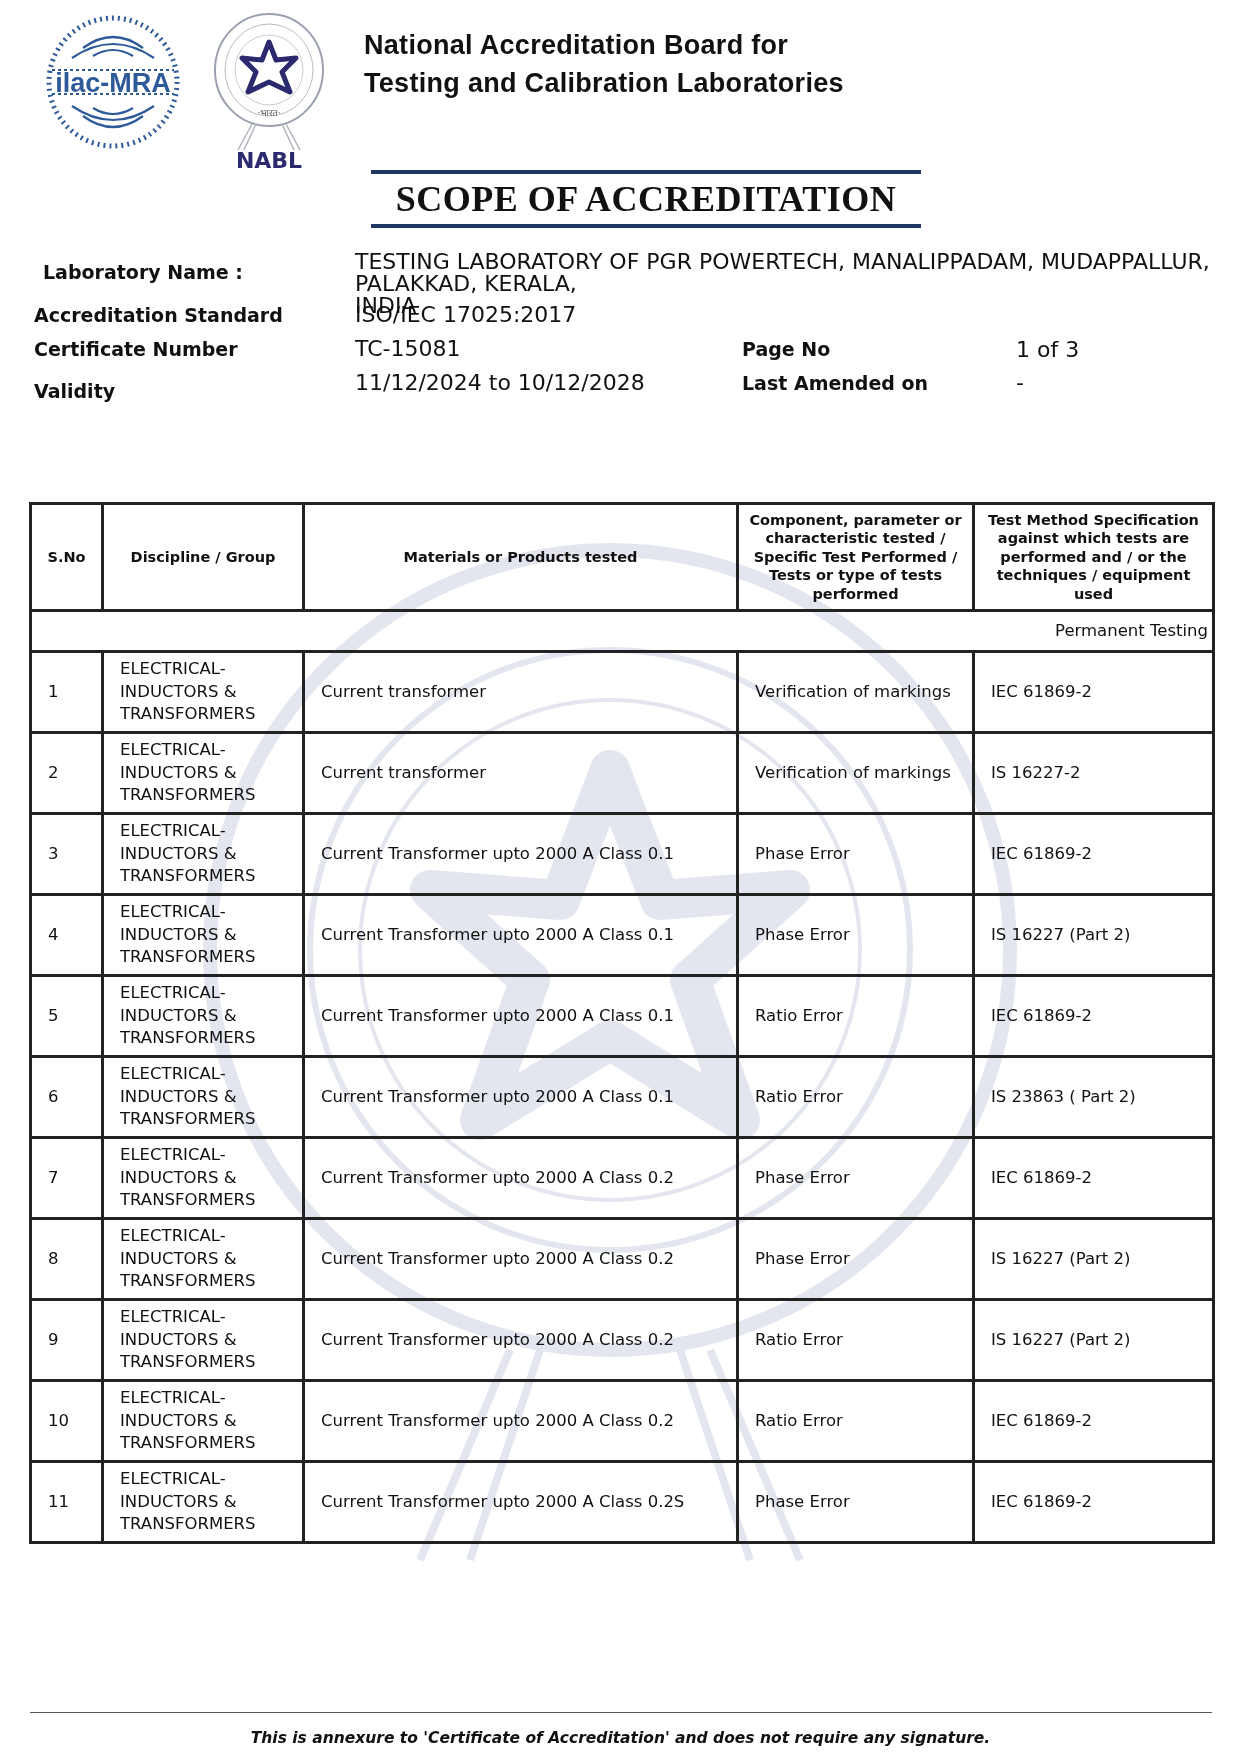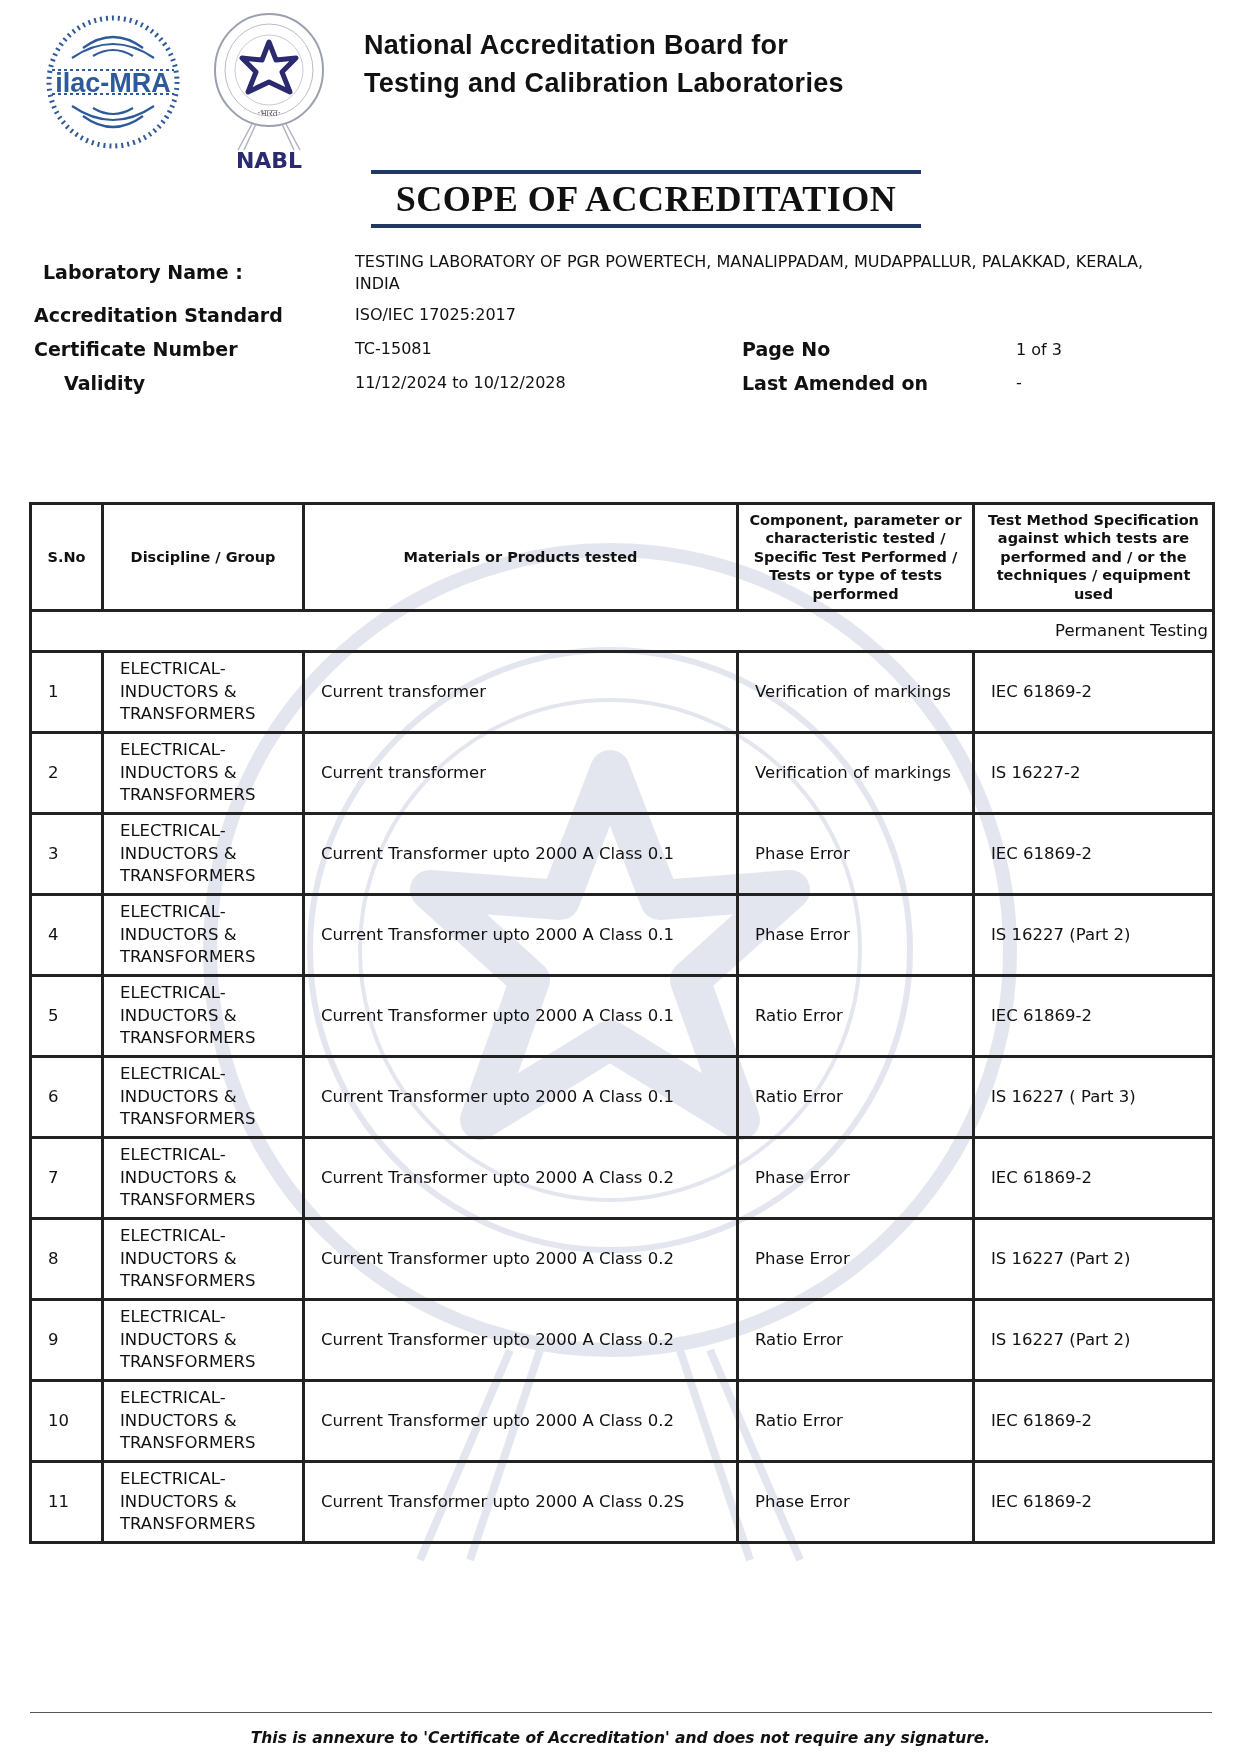--- a/index.html
+++ b/index.html
@@ -9,21 +9,21 @@
   .logo-nabl { position: absolute; left: 208px; top: 12px; width: 122px; height: 162px; }
 
   .org-title { position: absolute; left: 364px; top: 26px; font-family: "Liberation Sans", sans-serif; font-weight: bold; font-size: 27px; line-height: 38px; color: #111; letter-spacing: 0.3px; }
 
   .scope-rule { position: absolute; left: 371px; width: 550px; height: 4px; background: #1f3864; }
   .scope-rule.top { top: 170px; }
   .scope-rule.bottom { top: 224px; }
   .scope-title { position: absolute; left: 371px; width: 550px; top: 176px; text-align: center; font-family: "Liberation Serif", serif; font-weight: bold; font-size: 36px; line-height: 46px; color: #111; letter-spacing: 0.5px; }
 
   .info-label { position: absolute; font-weight: bold; font-size: 19px; color: #111; }
-  .info-value { position: absolute; font-size: 16px; color: #111; line-height: 22px; }
+  .info-value { position: absolute; font-size: 22px; color: #111; line-height: 22px; }
 
   .watermark { position: absolute; left: 180px; top: 520px; width: 860px; height: 1060px; opacity: 0.13; pointer-events: none; }
 
   table.scope { position: absolute; left: 29px; top: 502px; width: 1183px; border-collapse: collapse; table-layout: fixed; font-size: 16.5px; z-index: 2; }
   table.scope th, table.scope td { border: 3px solid #222; }
   table.scope th { font-weight: bold; font-size: 14.5px; line-height: 18.5px; text-align: center; vertical-align: middle; padding: 4px 6px; height: 96px; }
   table.scope td { vertical-align: middle; padding: 2px 16px; line-height: 22.5px; height: 74px; }
   table.scope td.section { text-align: right; height: 30px; padding: 4px; line-height: 24px; }
 
   .footer-rule { position: absolute; left: 30px; top: 1712px; width: 1182px; height: 1px; background: #555; }
@@ -73,21 +73,21 @@
 </div>
 
 <div class="info-label" style="left:34px; top:304px;">Accreditation Standard</div>
 <div class="info-value" style="left:355px; top:304px;">ISO/IEC 17025:2017</div>
 
 <div class="info-label" style="left:34px; top:338px;">Certificate Number</div>
 <div class="info-value" style="left:355px; top:338px;">TC-15081</div>
 <div class="info-label" style="left:742px; top:338px;">Page No</div>
 <div class="info-value" style="left:1016px; top:339px;">1 of 3</div>
 
-<div class="info-label" style="left:34px; top:372px;margin-left:30px;">Validity</div>
+<div class="info-label" style="left:34px; top:380px;">Validity</div>
 <div class="info-value" style="left:355px; top:372px;">11/12/2024 to 10/12/2028</div>
 <div class="info-label" style="left:742px; top:372px;">Last Amended on</div>
 <div class="info-value" style="left:1016px; top:372px;">-</div>
 
 <svg class="watermark" viewBox="0 0 860 1060">
   <g fill="none" stroke="#3a4a8a">
     <circle cx="430" cy="430" r="400" stroke-width="14"></circle>
     <circle cx="430" cy="430" r="300" stroke-width="6"></circle>
     <circle cx="430" cy="430" r="250" stroke-width="4"></circle>
     <path d="M430 250 L480 380 L610 370 L510 460 L560 600 L430 520 L300 600 L350 460 L250 370 L380 380 Z" stroke-width="40" stroke-linejoin="round"></path>
@@ -149,21 +149,21 @@
         <td>ELECTRICAL- INDUCTORS &amp; TRANSFORMERS</td>
         <td>Current Transformer upto 2000 A Class 0.1</td>
         <td>Ratio Error</td>
         <td>IEC 61869-2</td>
       </tr>
       <tr>
         <td>6</td>
         <td>ELECTRICAL- INDUCTORS &amp; TRANSFORMERS</td>
         <td>Current Transformer upto 2000 A Class 0.1</td>
         <td>Ratio Error</td>
-        <td>IS 16227 ( Part 3)</td>
+        <td>IS 23863 ( Part 2)</td>
       </tr>
       <tr>
         <td>7</td>
         <td>ELECTRICAL- INDUCTORS &amp; TRANSFORMERS</td>
         <td>Current Transformer upto 2000 A Class 0.2</td>
         <td>Phase Error</td>
         <td>IEC 61869-2</td>
       </tr>
       <tr>
         <td>8</td>

